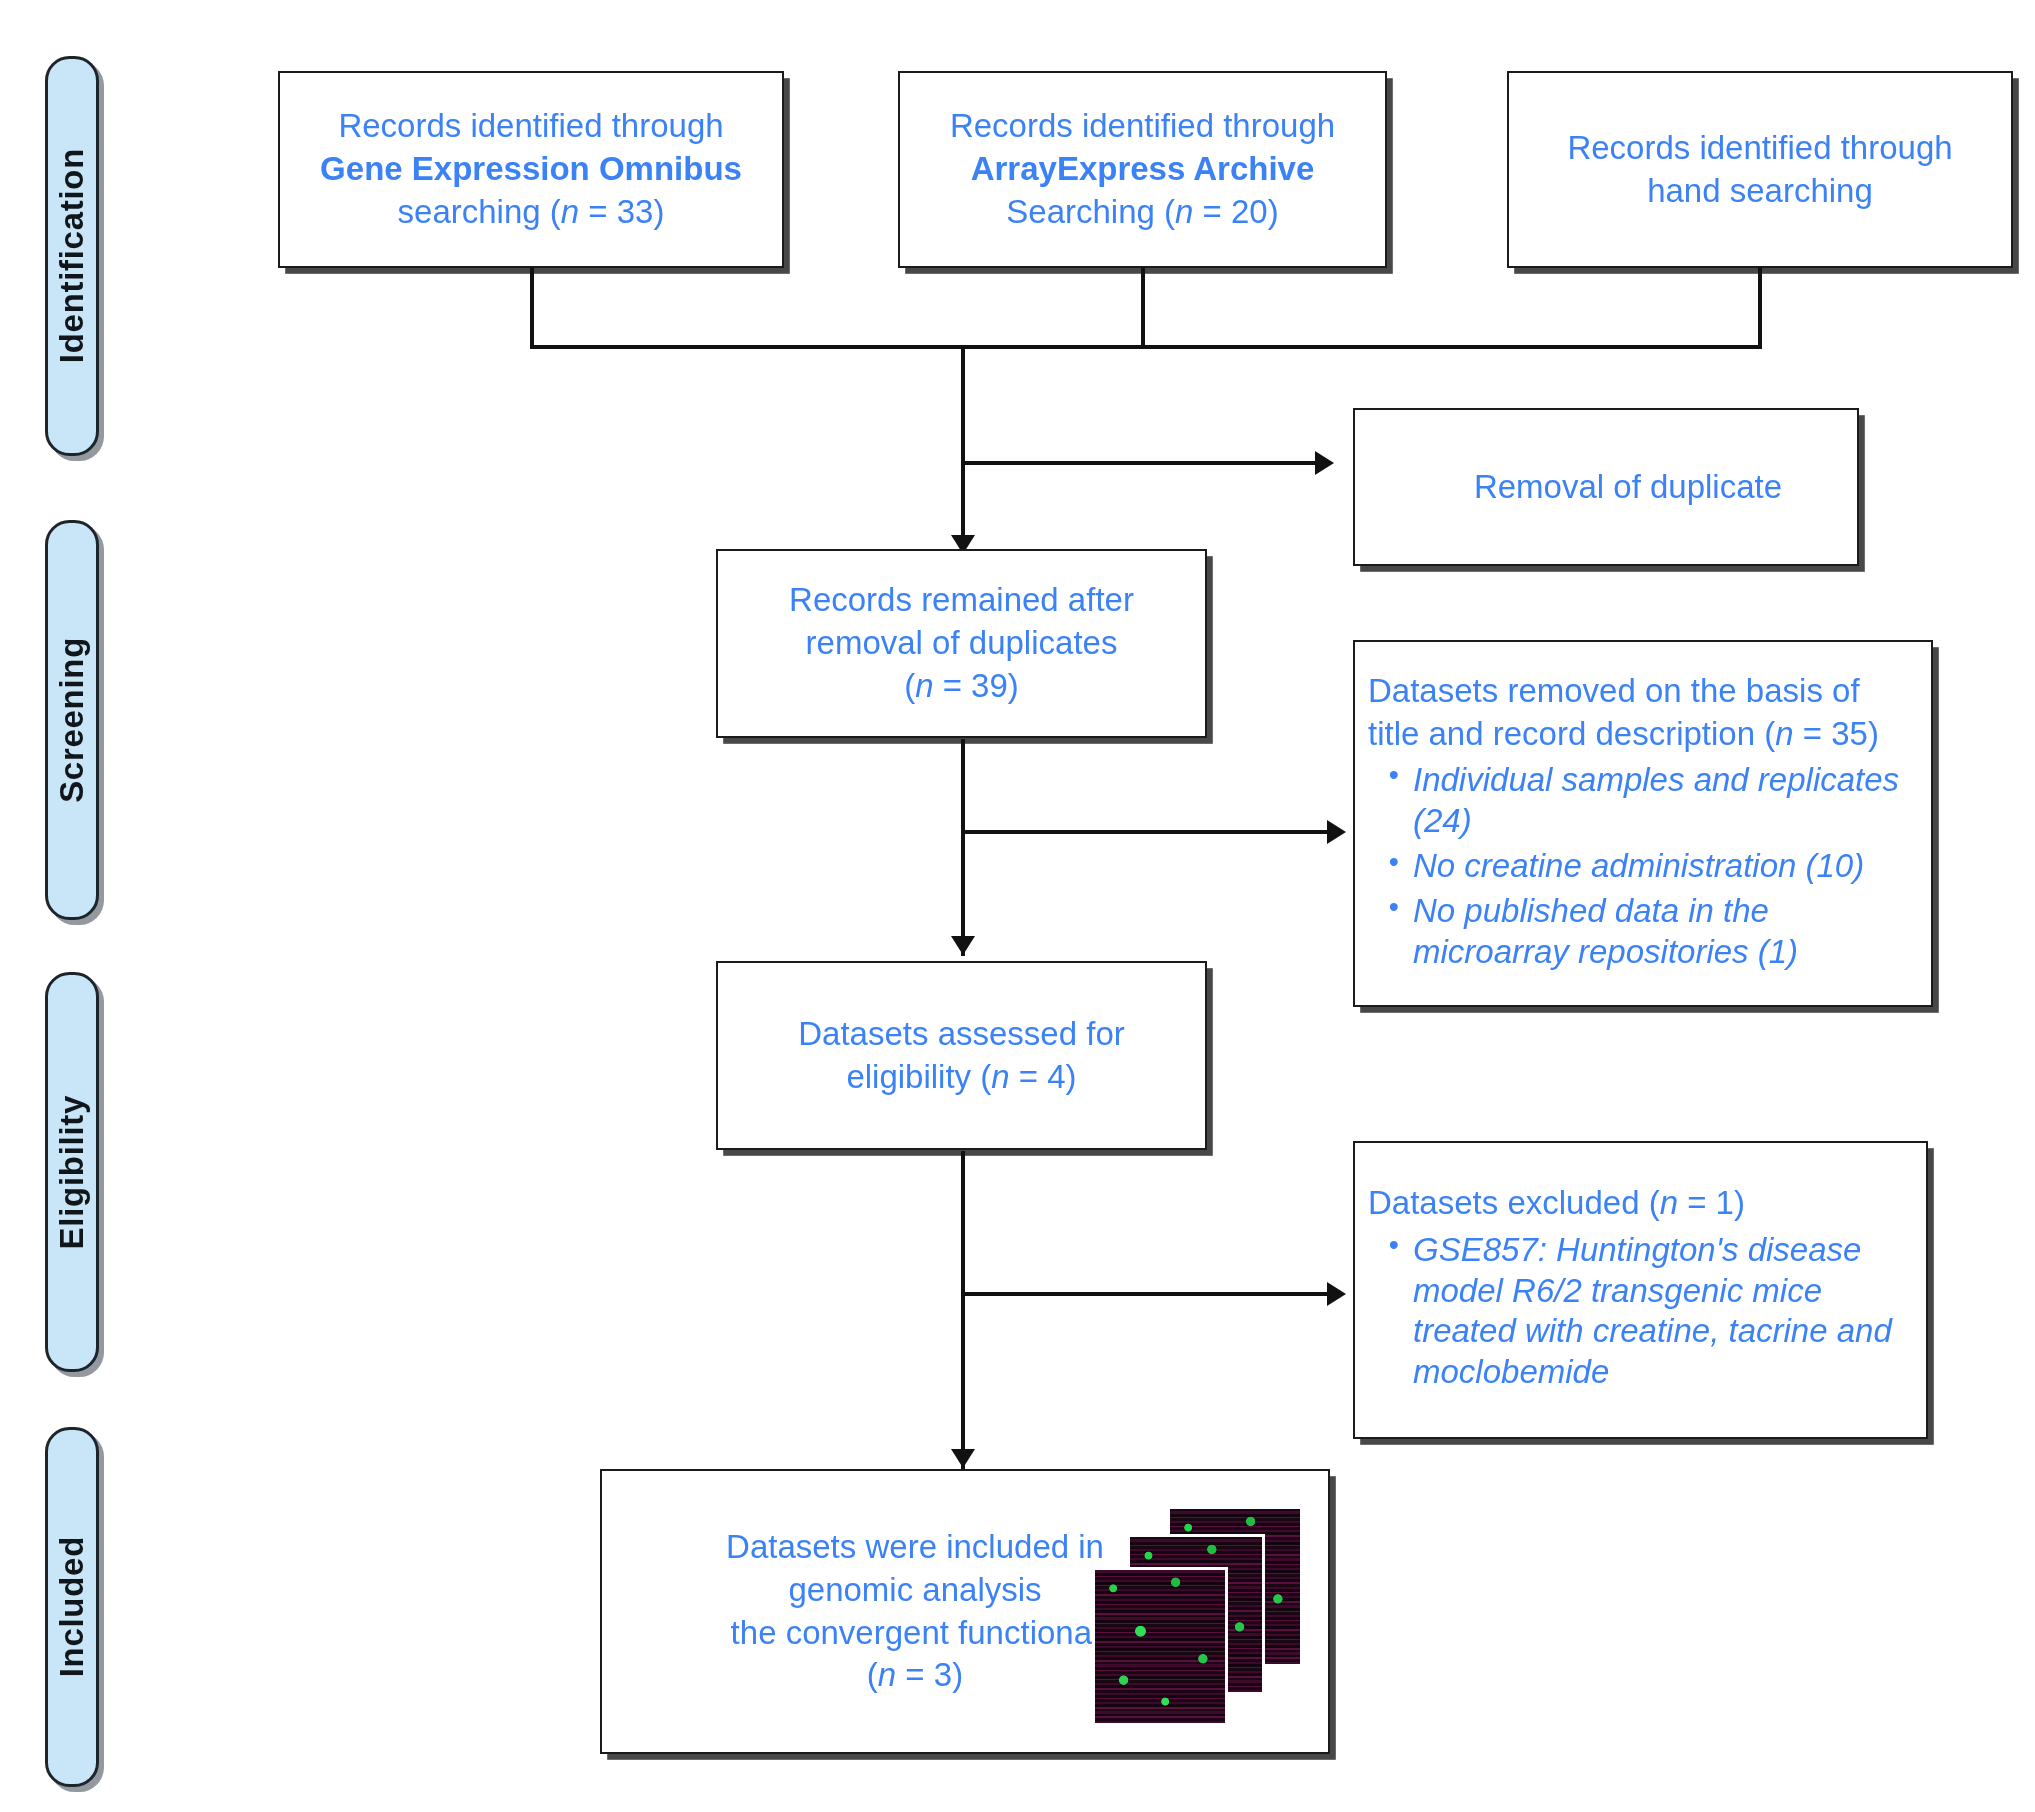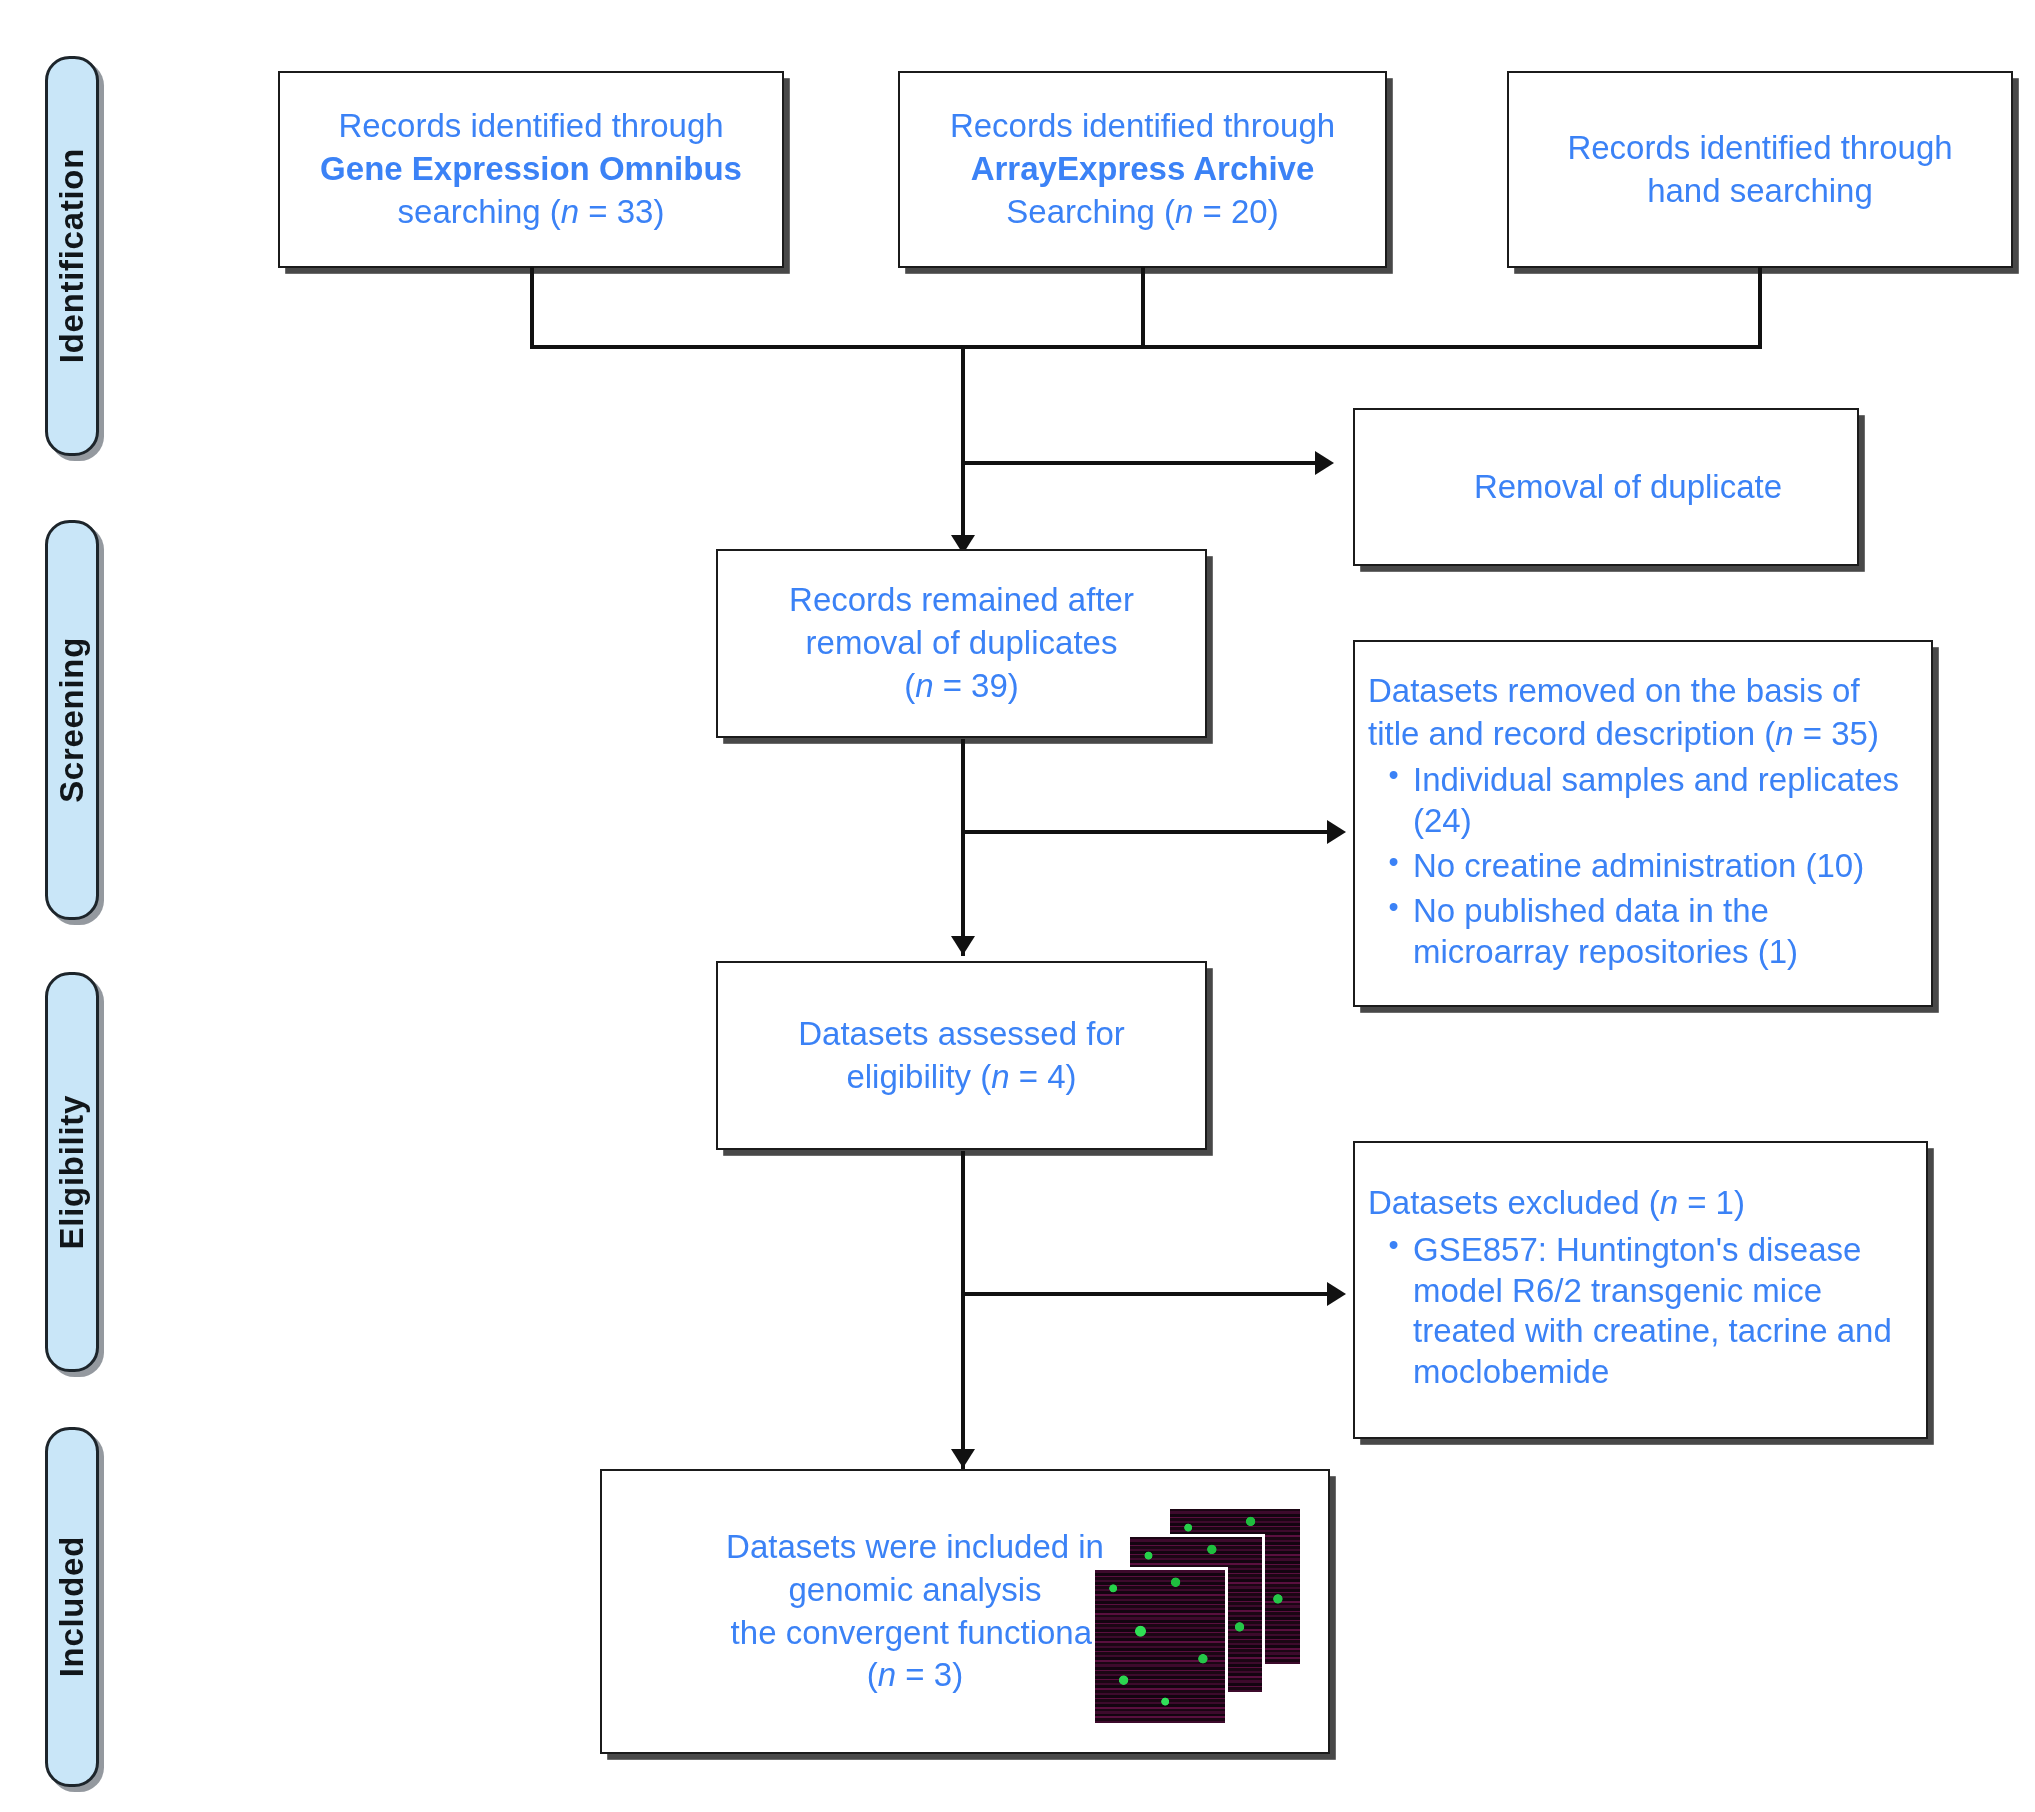--- a/index.html
+++ b/index.html
@@ -63,20 +63,21 @@
 
   ul.bullets {
     margin: 2.9px 0 0 0;
     padding-left: 45px;
     list-style: none;
   }
   ul.bullets li {
     position: relative;
     margin: 4.3px 0;
     line-height: 1.24;
+    font-style: italic;
   }
   ul.bullets li::before {
     content: "\2022";
     position: absolute;
     left: -24.6px;
     top: -1.4px;
     font-size: 29px;
   }
 
   

